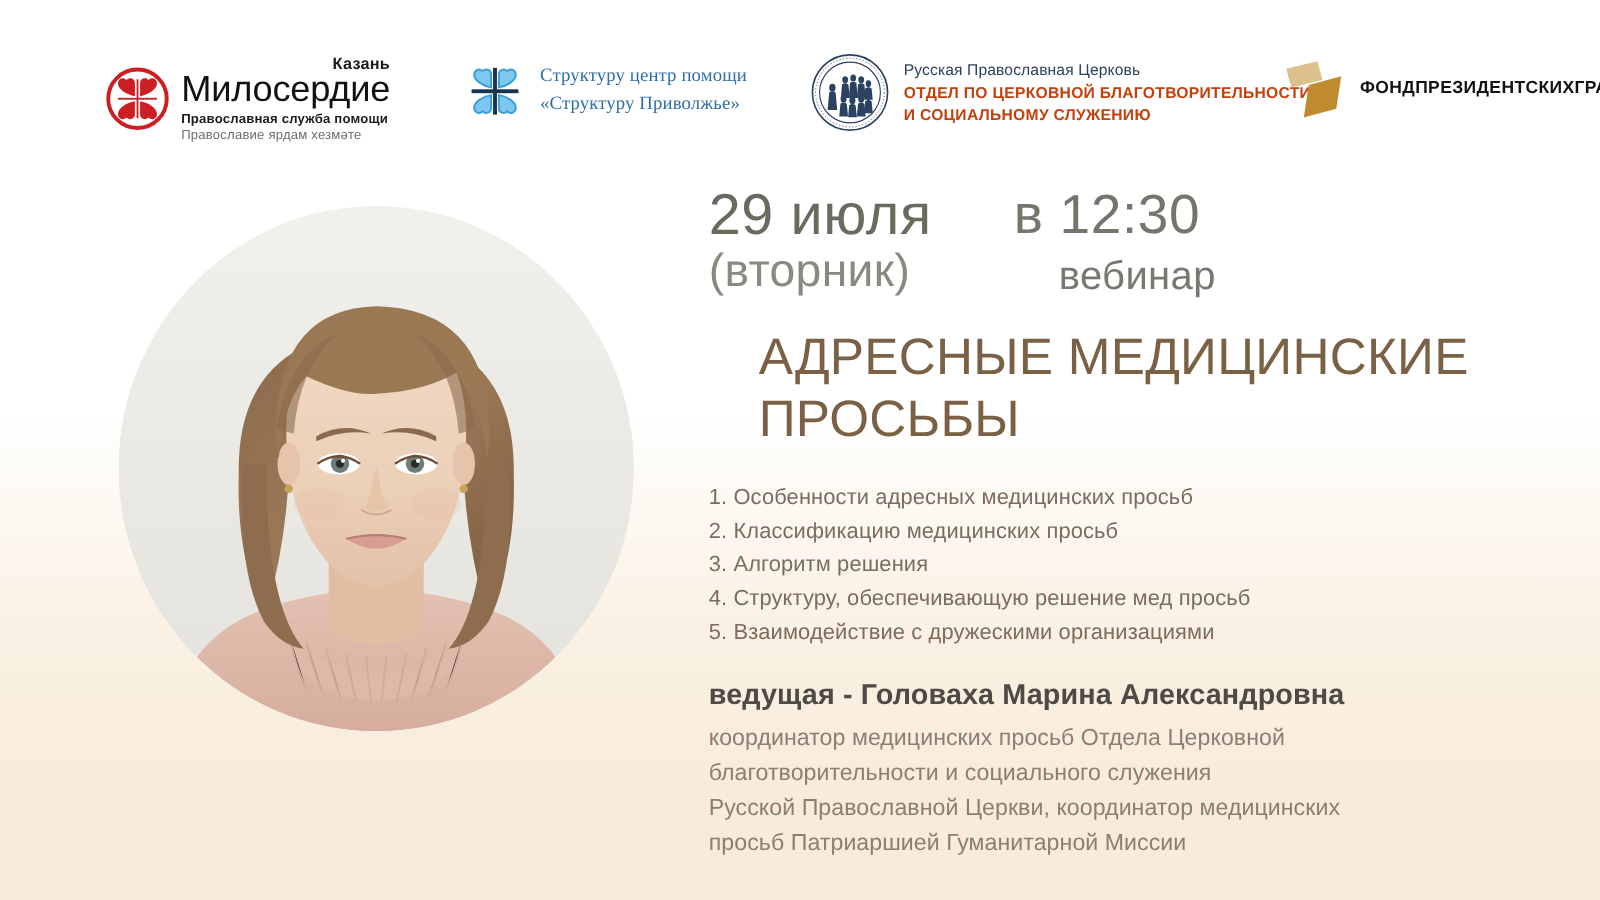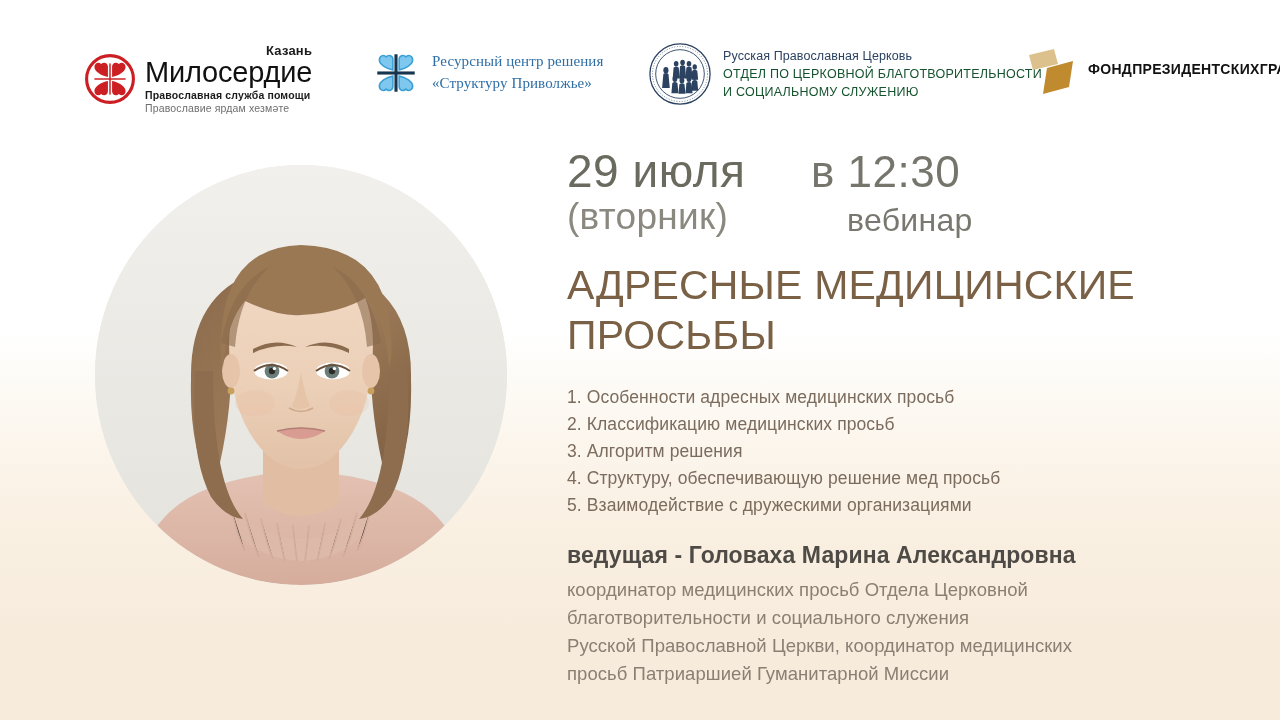--- a/index.html
+++ b/index.html
@@ -59,22 +59,22 @@
   }
 
   
   .logo-church { position:absolute; left:648px; top:42px; }
   .ch-mark { width:64px; height:64px; flex:0 0 64px; margin-right:11px; }
   .ch-text { display:flex; flex-direction:column; justify-content:center; }
   .ch-l1 {
     font-size:12.5px; color:#2b4260; line-height:1.5; letter-spacing:.1px;
   }
   .ch-l2, .ch-l3 {
-    font-size:12.5px; color:#14532d; line-height:1.45;
-    letter-spacing:.25px; font-weight:400;
+    font-size:12.5px; color:#c2410c; line-height:1.45;
+    letter-spacing:.25px; font-weight:700;
   }
 
   
   .logo-grants { position:absolute; left:1027px; top:44px; }
   .gr-mark { width:50px; height:52px; flex:0 0 50px; margin-right:11px; }
   .gr-text { display:flex; flex-direction:row; justify-content:center; }
   .gr-l {
     font-size:14px; font-weight:bold; color:#121212;
     line-height:1.28; letter-spacing:.3px;
   }
@@ -112,20 +112,21 @@
   .d-kind {
     position:absolute; left:280px; top:56px;
     font-size:32px; color:#797870; letter-spacing:.3px;
     line-height:1; font-weight:300;
   }
 
   .title {
     font-size:41px; color:#7a6044; line-height:1.22;
     letter-spacing:.2px; font-weight:normal;
     margin-top:2px;
+    margin-left:40px;
   }
 
   .agenda { margin-top:24px; }
   .agenda-item {
     font-size:17.5px; color:#7b6c5e; line-height:1.54;
     letter-spacing:.1px;
   }
 
   .host {
     margin-top:22px;
@@ -170,21 +171,21 @@
       <g fill="#7ec8ef" stroke="#3a9fd4" stroke-width="3">
         <path d="M44 44 L44 24 C44 17 36 14 31 19 C26 14 18 17 18 25 C18 33 31 42 44 44 Z"></path>
         <path d="M56 44 L56 24 C56 17 64 14 69 19 C74 14 82 17 82 25 C82 33 69 42 56 44 Z"></path>
         <path d="M44 56 L44 76 C44 83 36 86 31 81 C26 86 18 83 18 75 C18 67 31 58 44 56 Z"></path>
         <path d="M56 56 L56 76 C56 83 64 86 69 81 C74 86 82 83 82 75 C82 67 69 58 56 56 Z"></path>
       </g>
       <rect x="47" y="14" width="6" height="72" fill="#16354f"></rect>
       <rect x="14" y="47" width="72" height="6" fill="#16354f"></rect>
     </svg>
     <div class="res-text">
-      <div class="res-l1">Ресурсный центр решения</div>
+      <div class="res-l1">Структуру центр помощи</div>
       <div class="res-l2">«Структуру Приволжье»</div>
     </div>
   </div>
 
   <div class="logo logo-church">
     <svg class="ch-mark" viewBox="0 0 100 100">
       <circle cx="50" cy="50" r="47" fill="none" stroke="#2b4260" stroke-width="2"></circle>
       <circle cx="50" cy="50" r="43" fill="none" stroke="#2b4260" stroke-width="1" stroke-dasharray="1.6 2.6"></circle>
       <circle cx="50" cy="50" r="38" fill="none" stroke="#2b4260" stroke-width="1.4"></circle>
       <g fill="#2b4260">

